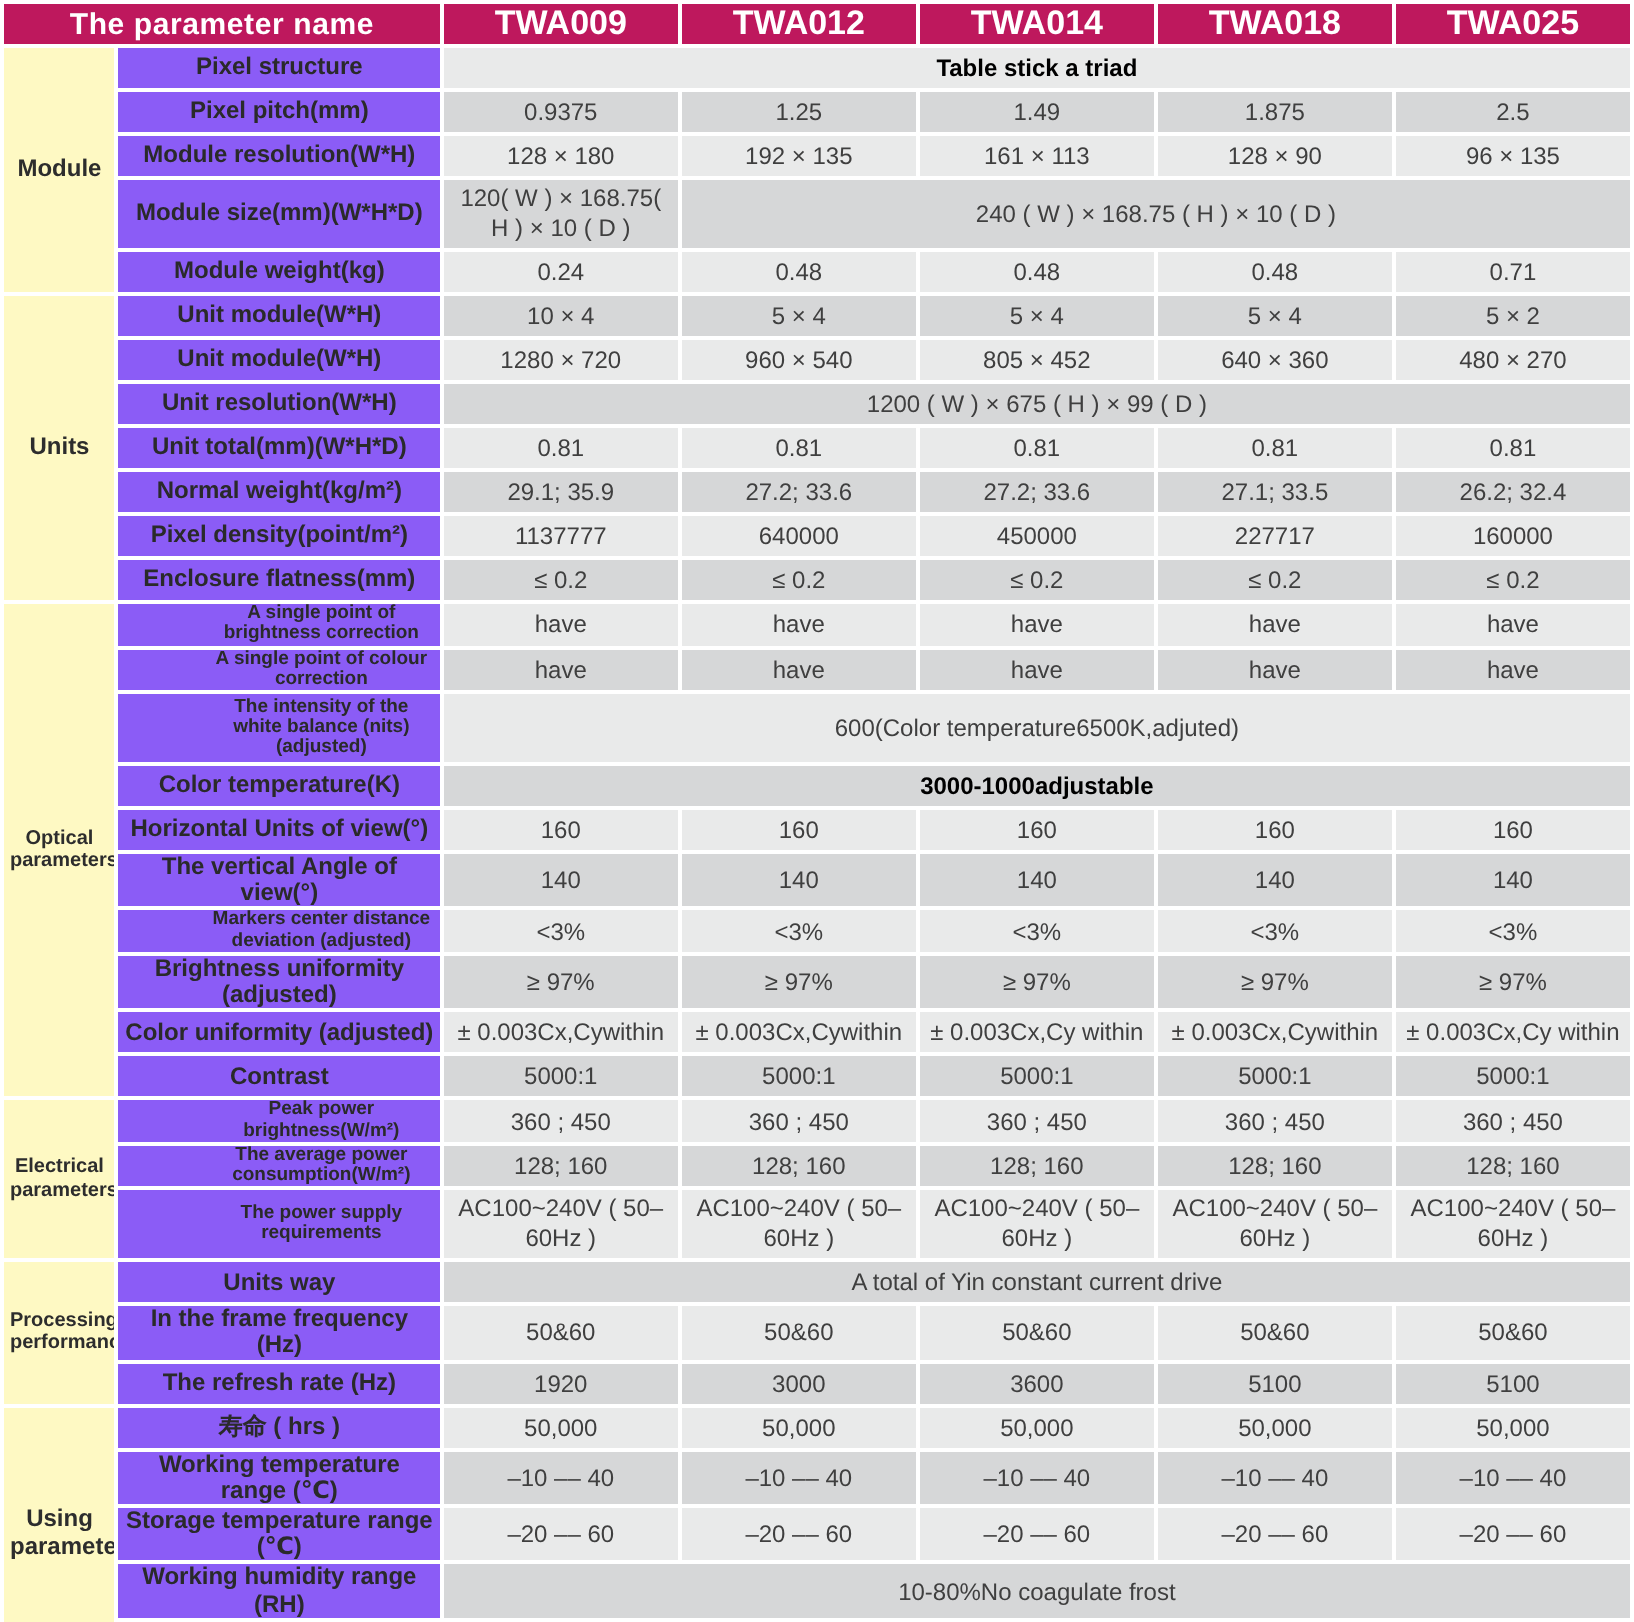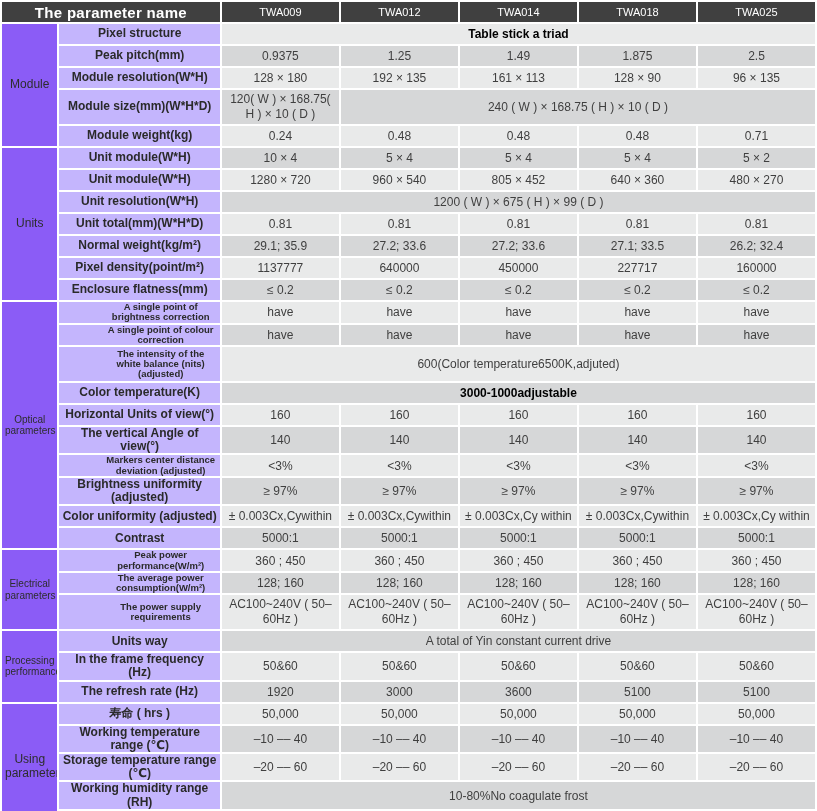--- a/index.html
+++ b/index.html
@@ -2,27 +2,27 @@
 <html><head>
 <meta charset="utf-8">
 <style>
   html,body{margin:0;padding:0;background:#fff;}
   body{width:817px;font-family:"Liberation Sans","DejaVu Sans",sans-serif;-webkit-font-smoothing:antialiased;}
   .sheet{width:817px;}
   table.spec{width:817px;table-layout:fixed;border-collapse:separate;border-spacing:2px;background:#fff;}
   col.c-group{width:55px;}
   col.c-label{width:159px;}
   col.c-val{width:116px;}
-  th.hdr{background:#404040;color:#fff;font-weight:bold;height:19px;padding:0;text-align:center;vertical-align:middle;}
+  th.hdr{background:#be185d;color:#fff;font-weight:bold;height:19px;padding:0;text-align:center;vertical-align:middle;}
   th.hdr.main{font-size:15px;letter-spacing:.3px;}
-  th.hdr.model{font-size:11px;font-weight:normal;}
+  th.hdr.model{font-size:17px;font-weight:bold;}
   td{vertical-align:middle;text-align:center;padding:0 3px;overflow:hidden;}
-  td.group{background:#8b5cf6;color:#2d2d2d;font-weight:normal;font-size:12px;line-height:1.15;}
+  td.group{background:#fef9c3;color:#2d2d2d;font-weight:bold;font-size:12px;line-height:1.15;}
   td.group.small{font-size:10px;}
-  td.label{background:#c4b5fd;color:#2a2a2a;font-weight:bold;font-size:12px;line-height:1.1;}
+  td.label{background:#8b5cf6;color:#2a2a2a;font-weight:bold;font-size:12px;line-height:1.1;}
   td.label.small{font-size:9.5px;line-height:1.08;padding-left:45px;}
   td.val{color:#3f3f3f;font-size:12px;}
   td.val.light{background:#e9eaea;}
   td.val.dark{background:#d6d7d8;}
   td.val.bold{font-weight:bold;color:#000000;}
   tr{height:20px;}
   tr.tall{height:34px;}
   td.val.wrap{line-height:1.25;}
 </style>
 </head>
@@ -49,21 +49,21 @@
         <th class="hdr model">TWA025</th>
       </tr>
     </thead>
     <tbody>
         <tr>
           <td rowspan="5" class="group">Module</td>
           <td class="label">Pixel structure</td>
           <td class="val light bold" colspan="5">Table stick a triad</td>
         </tr>
         <tr>
-          <td class="label">Peak pitch(mm)</td>
+          <td class="label">Pixel pitch(mm)</td>
           <td class="val dark">0.9375</td>
           <td class="val dark">1.25</td>
           <td class="val dark">1.49</td>
           <td class="val dark">1.875</td>
           <td class="val dark">2.5</td>
         </tr>
         <tr>
           <td class="label">Module resolution(W*H)</td>
           <td class="val light">128 × 180</td>
           <td class="val light">192 × 135</td>
@@ -205,21 +205,21 @@
         <tr>
           <td class="label">Contrast</td>
           <td class="val dark">5000:1</td>
           <td class="val dark">5000:1</td>
           <td class="val dark">5000:1</td>
           <td class="val dark">5000:1</td>
           <td class="val dark">5000:1</td>
         </tr>
         <tr>
           <td rowspan="3" class="group small">Electrical parameters</td>
-          <td class="label small">Peak power performance(W/m²)</td>
+          <td class="label small">Peak power brightness(W/m²)</td>
           <td class="val light">360 ; 450</td>
           <td class="val light">360 ; 450</td>
           <td class="val light">360 ; 450</td>
           <td class="val light">360 ; 450</td>
           <td class="val light">360 ; 450</td>
         </tr>
         <tr>
           <td class="label small">The average power consumption(W/m²)</td>
           <td class="val dark">128; 160</td>
           <td class="val dark">128; 160</td>

